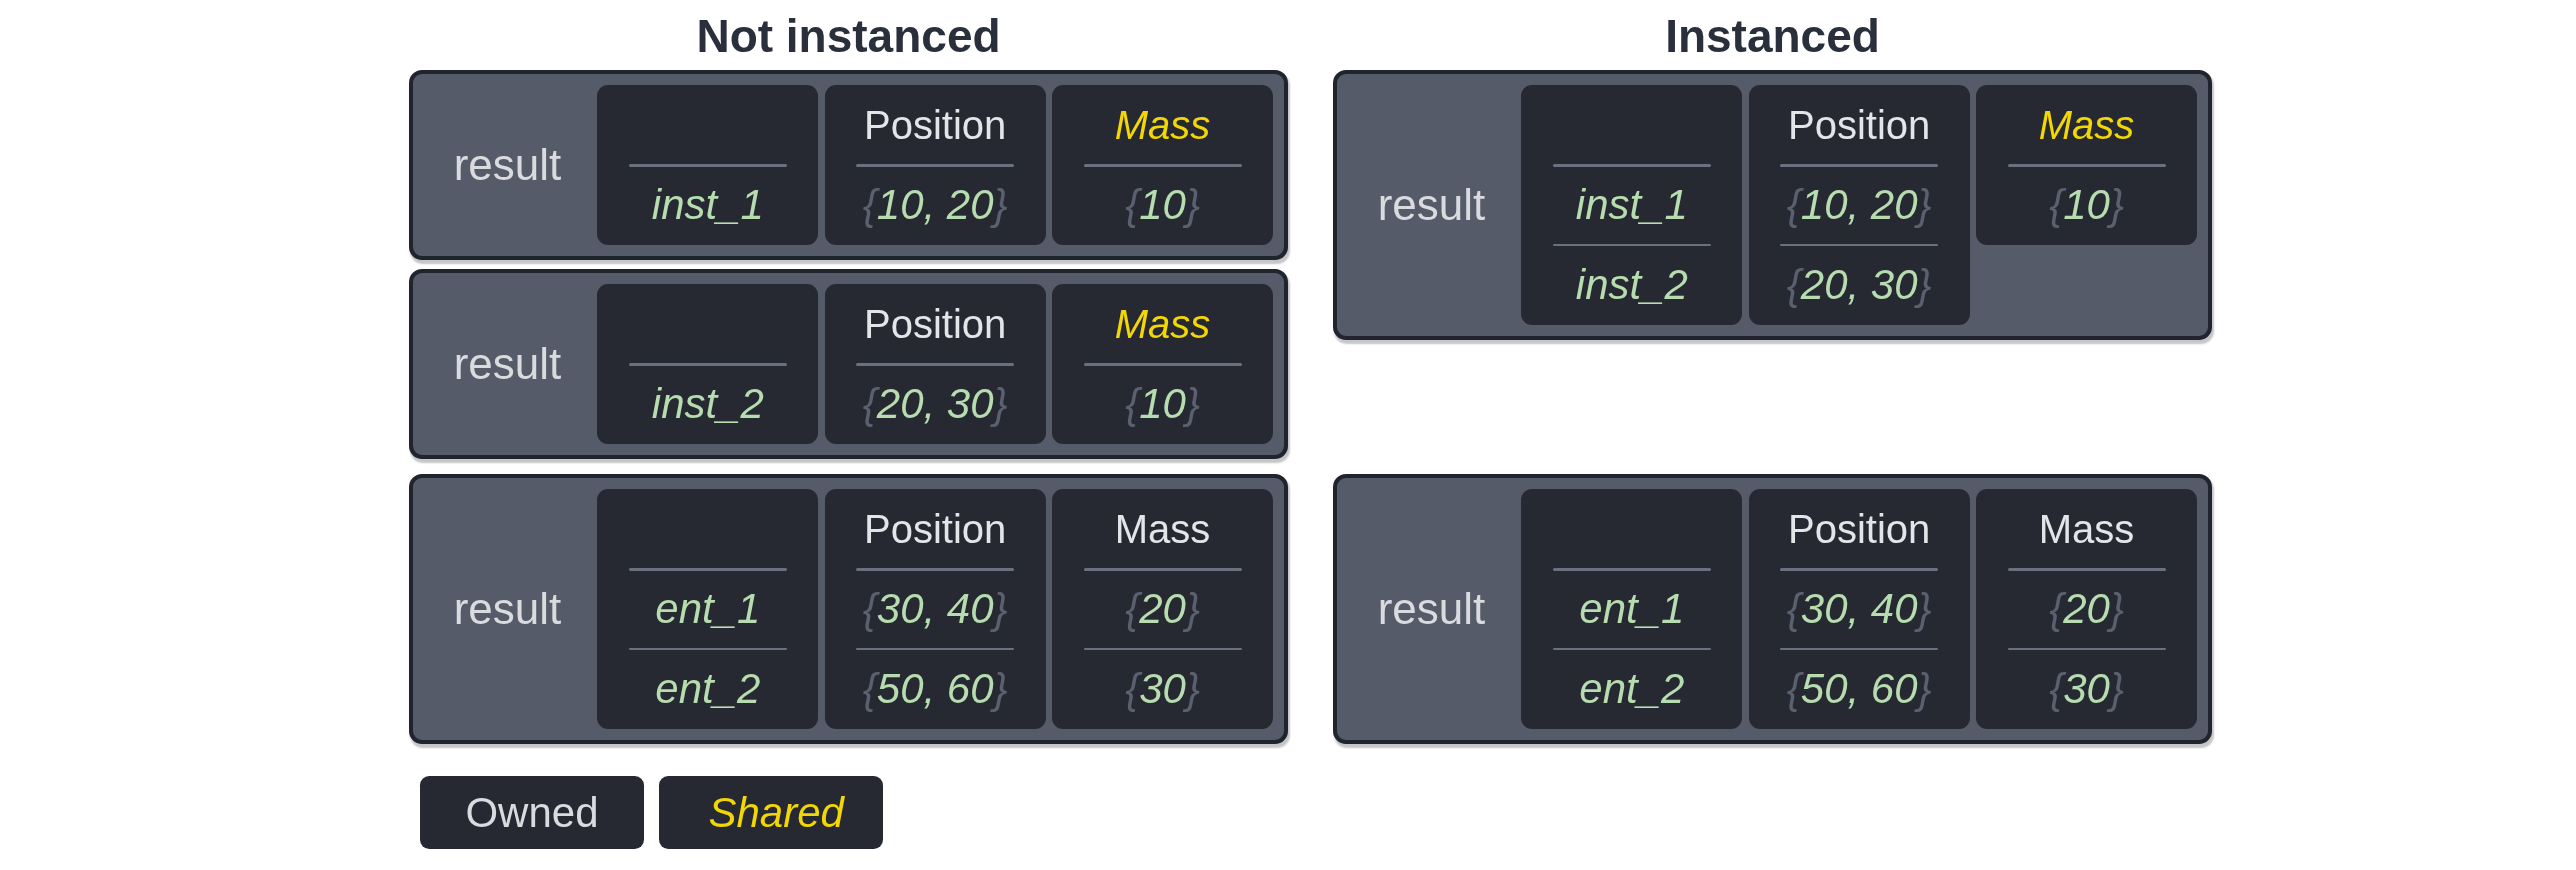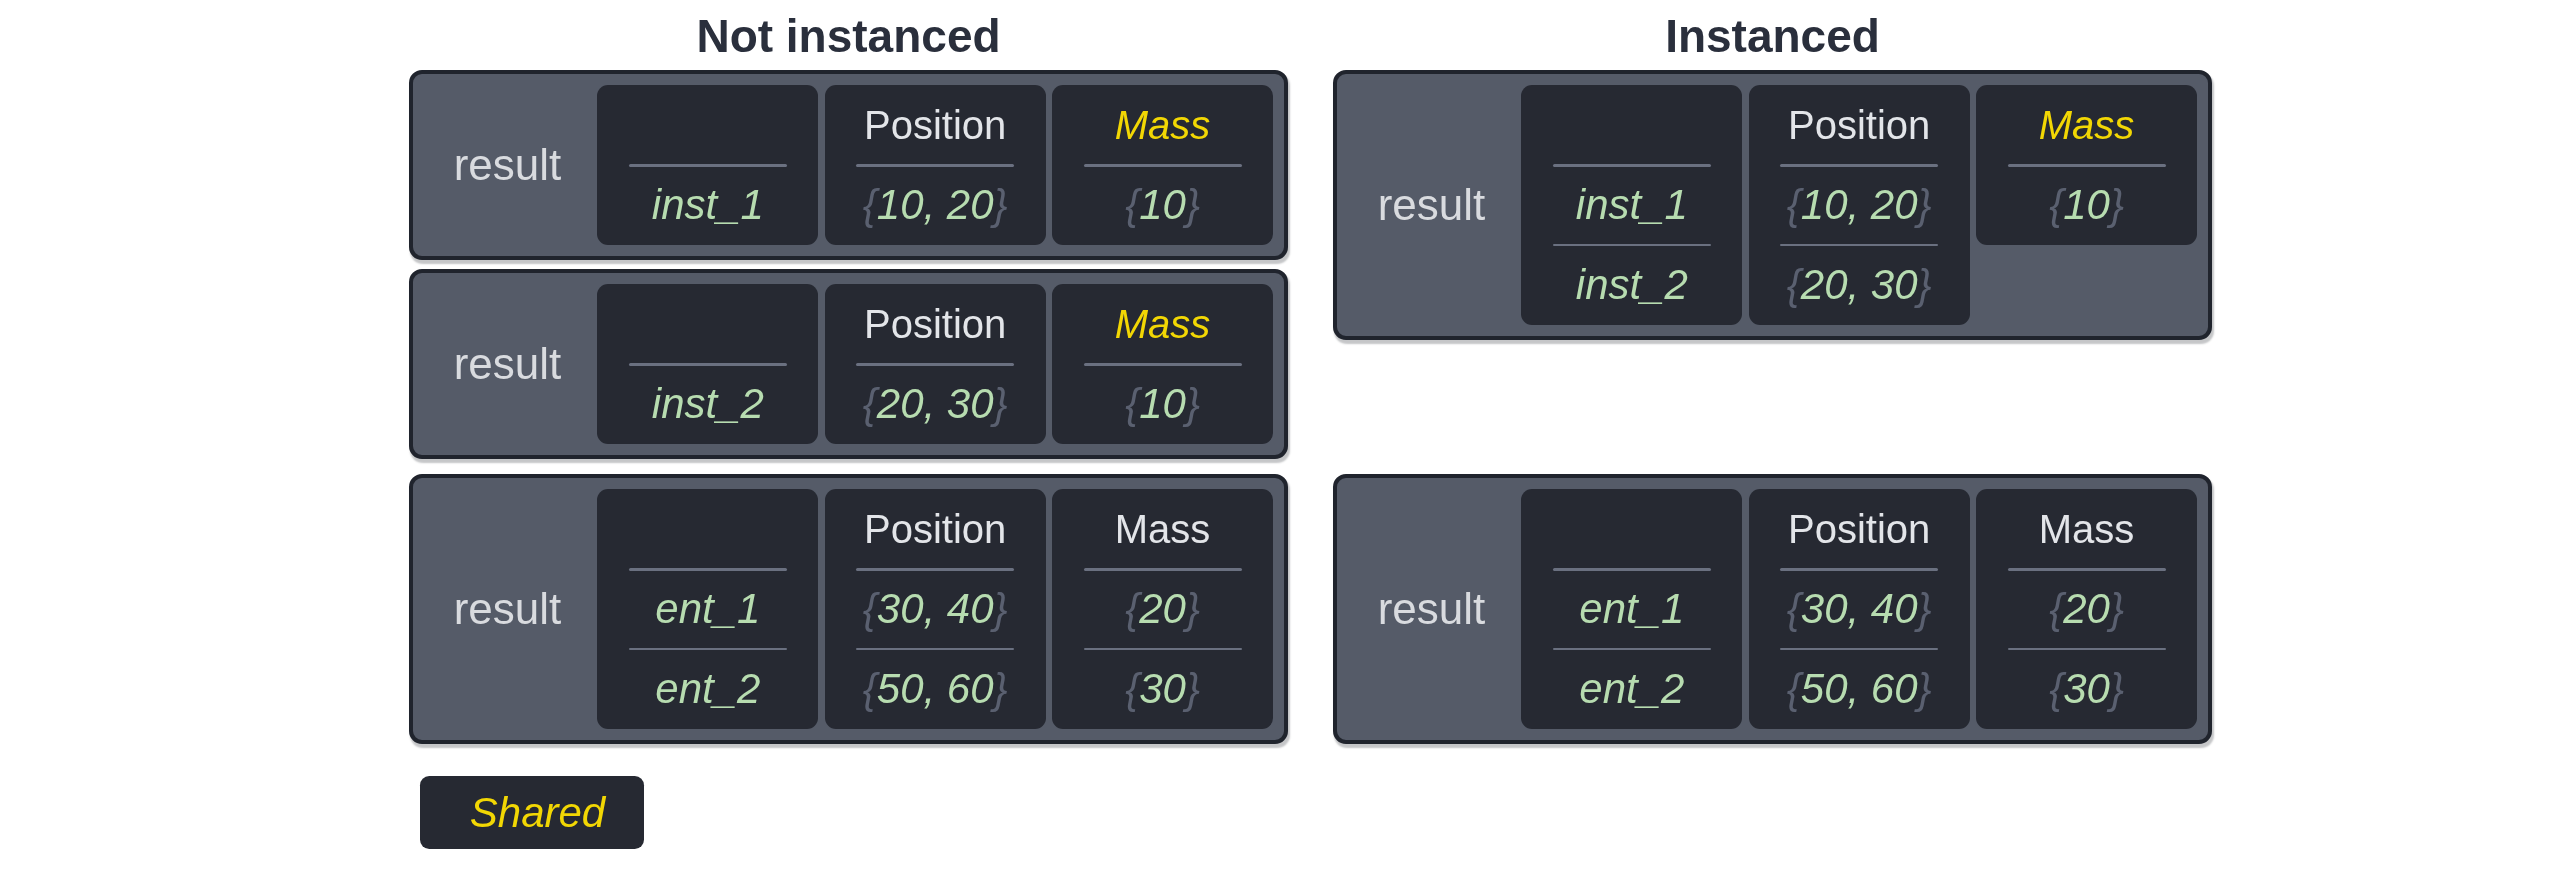--- a/index.html
+++ b/index.html
@@ -232,15 +232,16 @@
     <div class="div-line"></div>
     <div class="row">
         <span class="brace">{</span>
         <span class="num">30</span>
         <span class="brace">}</span>
       </div>
   </div>
 </div>
 
 <div id="legend">
+  <div class="chip">Owned</div>
   <div class="chip shared">Shared</div>
 </div>
 
 
 </body></html>

